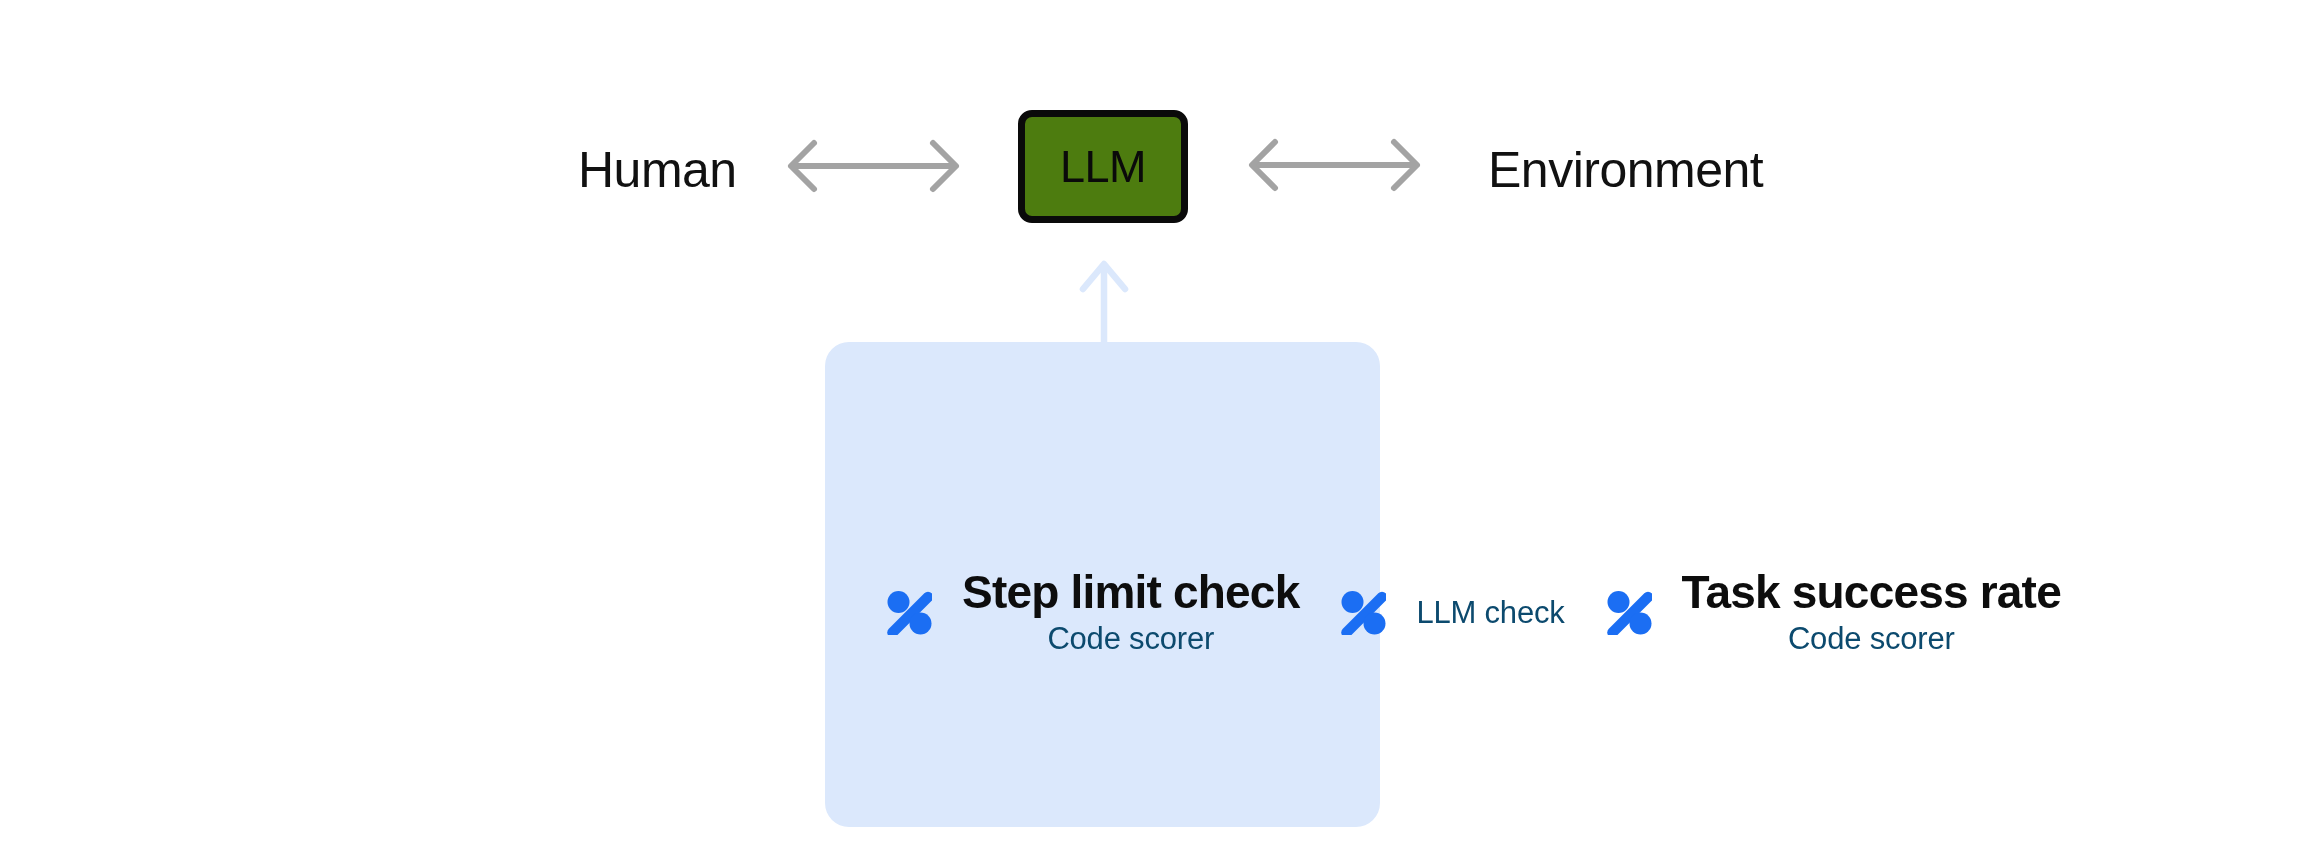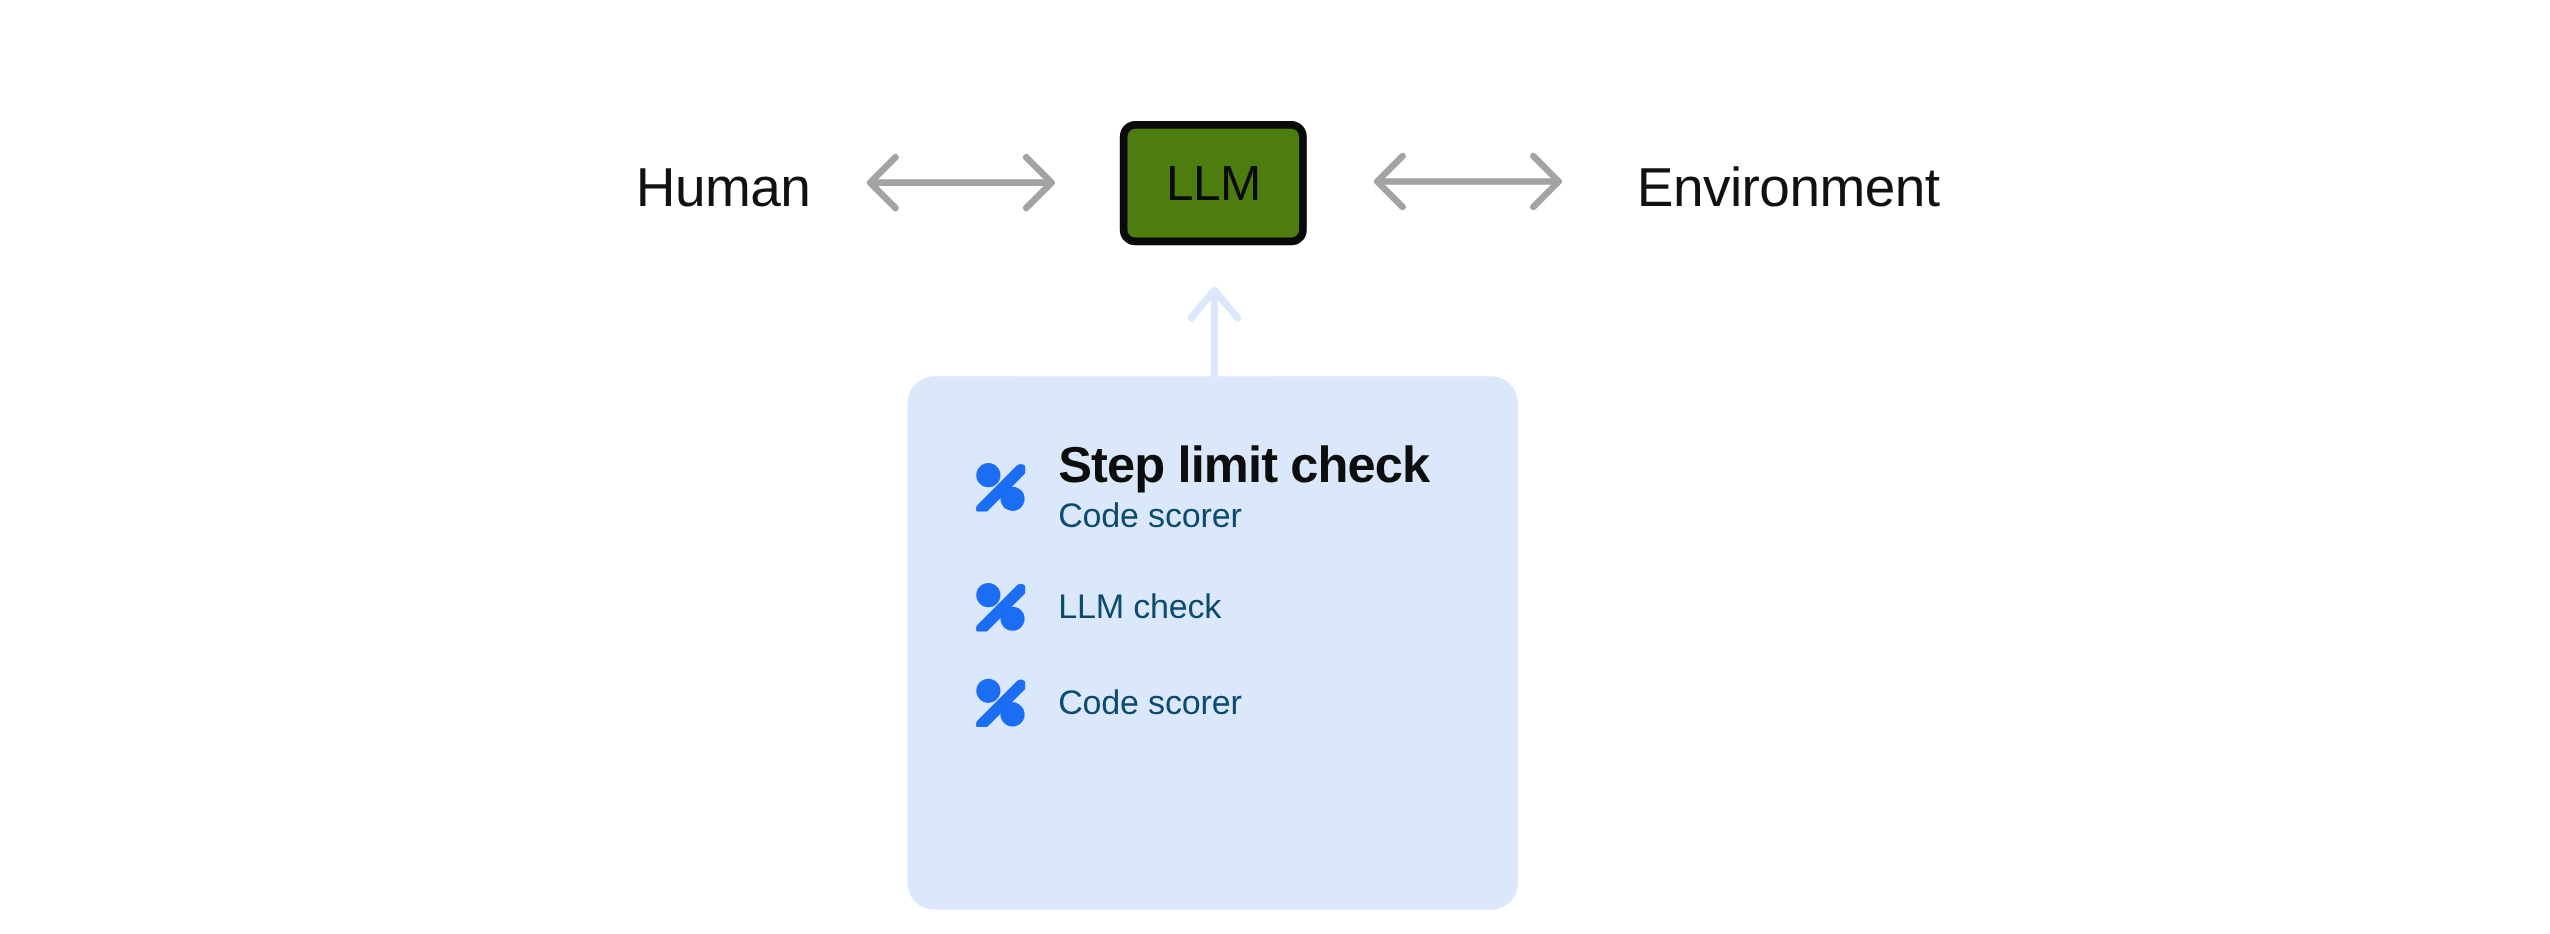--- a/index.html
+++ b/index.html
@@ -5,20 +5,21 @@
   * { margin: 0; padding: 0; box-sizing: border-box; }
   html, body { background: #ffffff; }
   body { font-family: "Liberation Sans", sans-serif; }
 
   .canvas {
     position: relative;
     width: 2318px;
     height: 849px;
     background: #ffffff;
     overflow: hidden;
+    text-align: center;
   }
 
   .node-label {
     position: absolute;
     font-size: 50px;
     line-height: 56px;
     font-weight: 500;
     color: #111111;
     letter-spacing: -0.5px;
     white-space: nowrap;
@@ -49,21 +50,20 @@
   .up-arrow { position: absolute; left: 1076px; top: 256px; width: 56px; height: 88px; }
 
   .scorer-panel {
     position: absolute;
     left: 825px; top: 342px;
     width: 555px; height: 485px;
     background: #dbe8fc;
     border-radius: 24px;
     padding: 54px 30px 0 60px;
     display: flex;
-    flex-direction: column;
     gap: 40px;
   }
 
   .scorer-row {
     display: flex;
     align-items: center;
     gap: 30px;
   }
   .scorer-row .pct { width: 47px; height: 47px; flex-shrink: 0; }
 
@@ -140,18 +140,19 @@
       </div>
     </div>
 
     <div class="scorer-row">
       <svg class="pct" viewBox="0 0 47 47">
         <line x1="7.5" y1="44.5" x2="43" y2="9" stroke="#1b6ef3" stroke-width="10.5" stroke-linecap="round"></line>
         <circle cx="13.5" cy="14" r="11" fill="#1b6ef3"></circle>
         <circle cx="35.5" cy="35.5" r="11" fill="#1b6ef3"></circle>
       </svg>
       <div class="scorer-text">
+        <div class="scorer-title">Task success rate</div>
         <div class="scorer-subtitle">Code scorer</div>
       </div>
     </div>
 
   </div>
 </div>
 
 </body></html>

